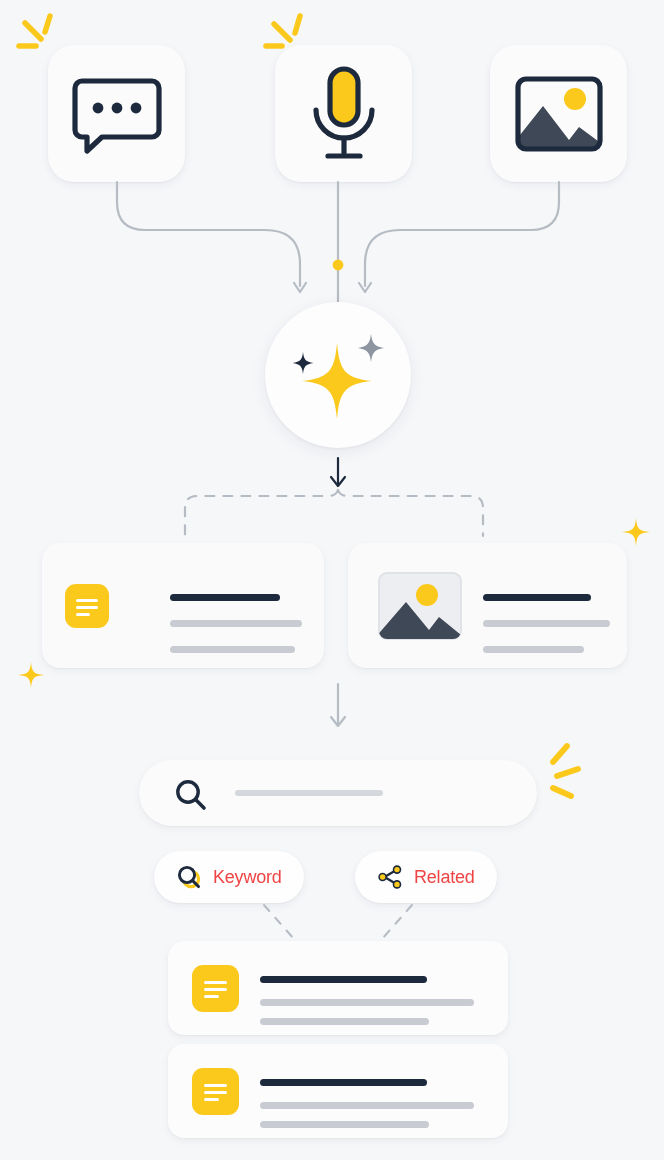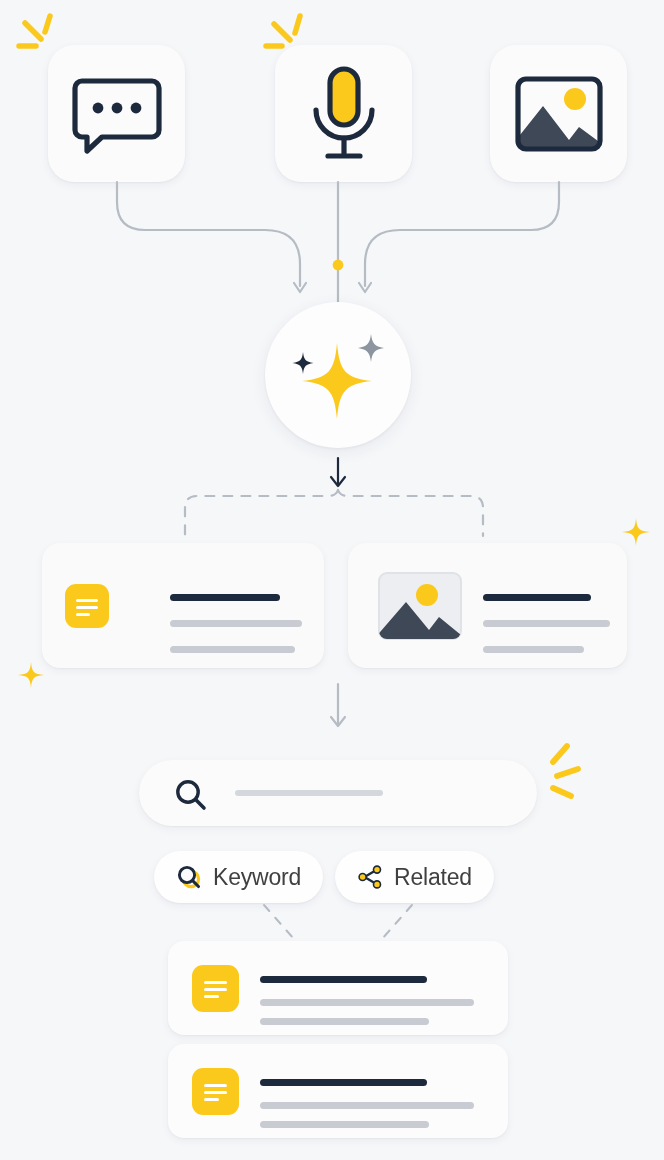--- a/index.html
+++ b/index.html
@@ -105,22 +105,22 @@
     height: 52px;
     border-radius: 26px;
     background: #fefefe;
     box-shadow: 0 3px 9px rgba(32,44,66,.055), 0 1px 2px rgba(32,44,66,.05);
     display: flex; align-items: center;
     padding: 0 22px;
     box-sizing: border-box;
     gap: 11px;
   }
   .pill-label {
-    font-size: 23px;
-    color: #404040;
+    font-size: 18px;
+    color: #ef4444;
     letter-spacing: -.2px;
     white-space: nowrap;
     line-height: 1;
   }
 
   svg { display: block; overflow: visible; }
 </style>
 </head>
 <body>
 
@@ -297,21 +297,21 @@
     <span>
       <svg width="26" height="26" viewBox="0 0 26 26">
         <circle cx="15" cy="15" r="7.6" fill="none" stroke="#fbc91c" stroke-width="3.2"></circle>
         <circle cx="11" cy="11" r="7.6" fill="#fbfbfc" stroke="#1d2a3d" stroke-width="2.9"></circle>
         <line x1="16.6" y1="16.6" x2="22.5" y2="22.5" stroke="#1d2a3d" stroke-width="3.1" stroke-linecap="round"></line>
       </svg>
     </span>
     <span class="pill-label">Keyword</span>
   </div>
 
-  <div class="pill" style="left:335px; top:851px;">
+  <div class="pill" style="left:355px; top:851px;">
     <span>
       <svg width="26" height="26" viewBox="0 0 26 26">
         <g stroke="#1d2a3d" stroke-width="2.4" stroke-linecap="round">
           <line x1="7.5" y1="13" x2="18.5" y2="6.5"></line>
           <line x1="7.5" y1="13" x2="18.5" y2="19.5"></line>
         </g>
         <circle cx="5.6" cy="13" r="3.5" fill="#fbc91c" stroke="#1d2a3d" stroke-width="1.6"></circle>
         <circle cx="20" cy="5.6" r="3.5" fill="#fbc91c" stroke="#1d2a3d" stroke-width="1.6"></circle>
         <circle cx="20" cy="20.4" r="3.5" fill="#fbc91c" stroke="#1d2a3d" stroke-width="1.6"></circle>
       </svg>

